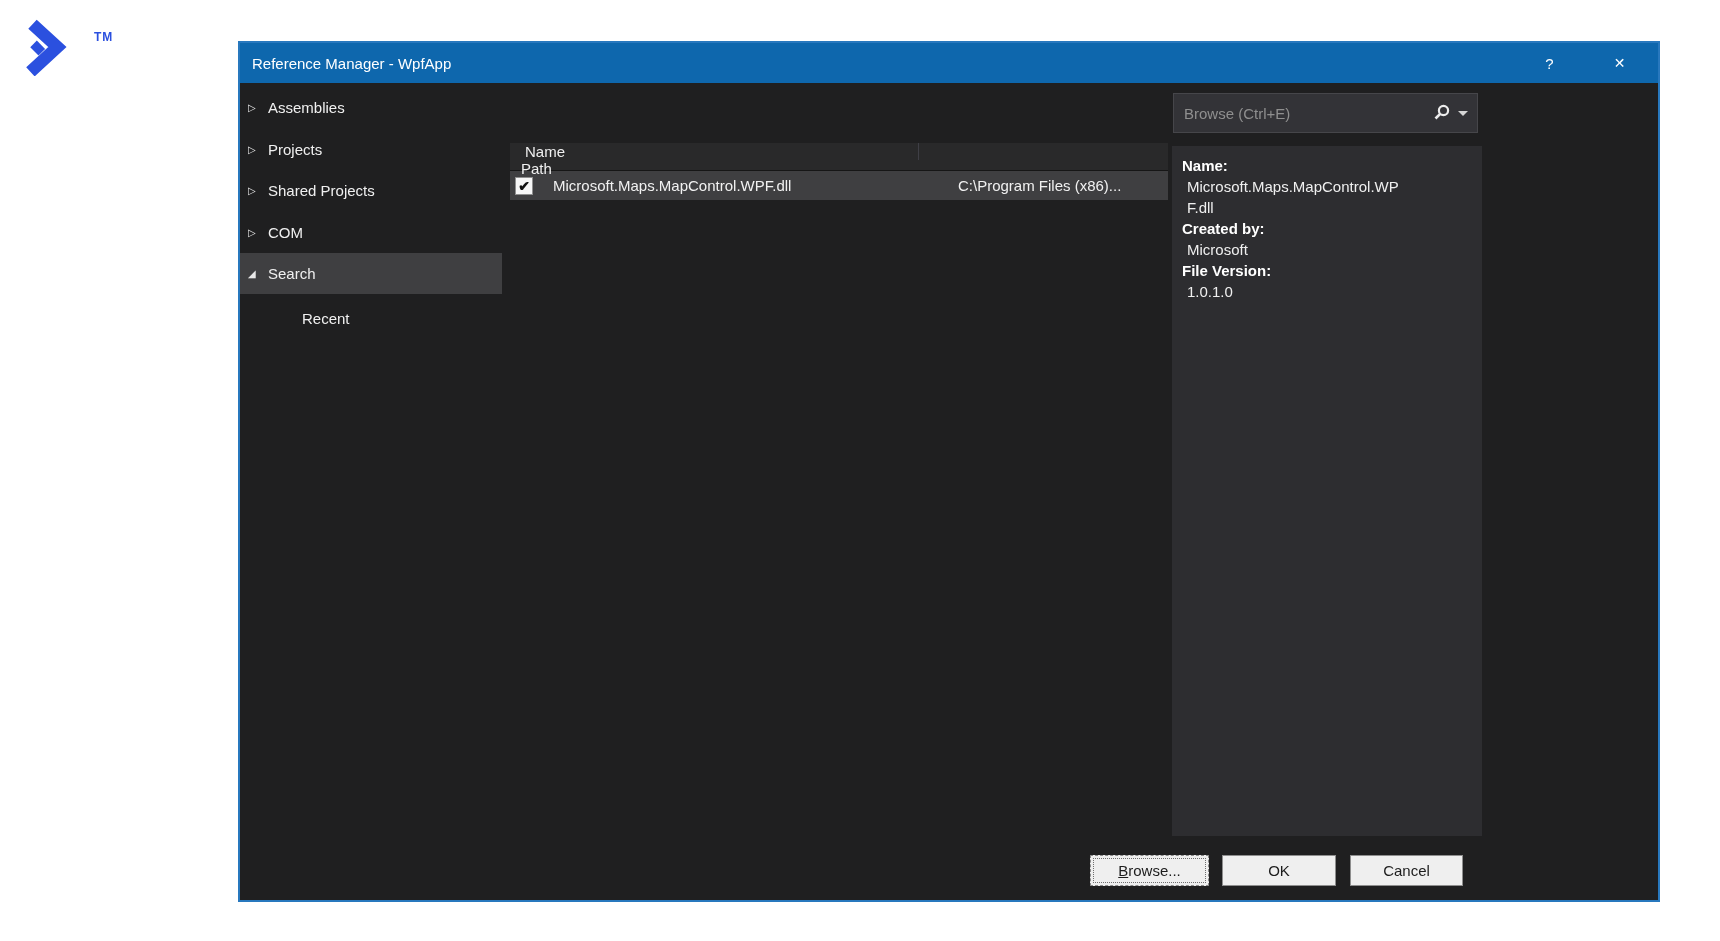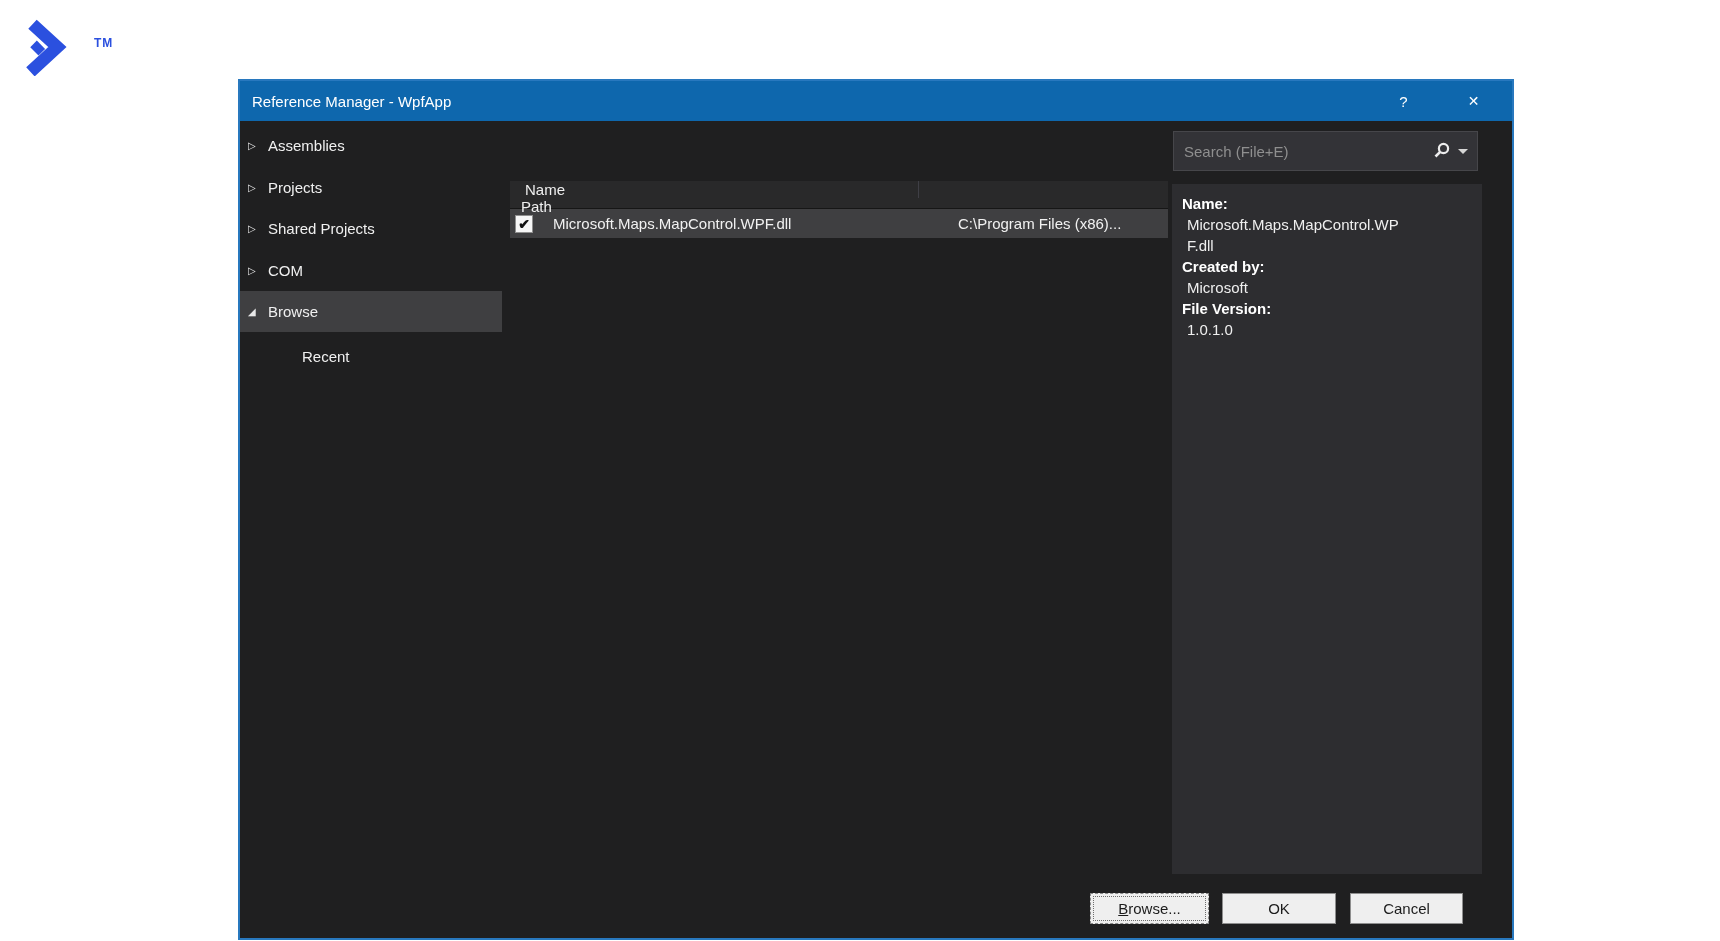--- a/index.html
+++ b/index.html
@@ -2,26 +2,26 @@
 <html><head>
 <meta charset="utf-8">
 <style>
   * { margin:0; padding:0; box-sizing:border-box; }
   html,body { width:1720px; height:941px; background:#ffffff; overflow:hidden;
               font-family:"Liberation Sans", sans-serif; }
 
   
   .logo { position:absolute; left:24px; top:14px; width:110px; height:70px; }
   .logo svg { position:absolute; left:0; top:4px; }
-  .logo .tm { position:absolute; left:70px; top:22px; font-size:12px; font-weight:bold;
+  .logo .tm { position:absolute; left:70px; top:16px; font-size:12px; font-weight:bold;
               color:#2B50DF; letter-spacing:1px; }
 
   
-  .dialog { position:absolute; left:238px; top:41px; width:1276px; height:861px;
-            border:2px solid #2878BE; background:#1F1F20; display:flex; flex-direction:column;margin-top:38px; }
+  .dialog { position:absolute; left:238px; top:41px; width:1422px; height:861px;
+            border:2px solid #2878BE; background:#1F1F20; display:flex; flex-direction:column; }
 
   .titlebar { height:40px; background:#0E67AD; display:flex; align-items:center; flex:0 0 auto; }
   .titlebar .title { color:#ffffff; font-size:15px; padding-left:12px; flex:1; }
   .tb-btn { width:45px; height:40px; display:flex; align-items:center; justify-content:center;
             color:#ffffff; font-size:15px; cursor:default; }
   .tb-help { margin-right:25px; }
   .tb-close { margin-right:16px; font-size:14px; }
 
   .content { position:relative; flex:1; background:#1F1F20; }
 
@@ -111,21 +111,21 @@
     <div class="side-item" style="top:87px">
       <span class="expander">▷</span>
       <span>Shared Projects</span>
     </div>
     <div class="side-item" style="top:129px">
       <span class="expander">▷</span>
       <span>COM</span>
     </div>
     <div class="side-item selected" style="top:170px">
       <span class="expander">◢</span>
-      <span>Browse</span>
+      <span>Search</span>
     </div>
     <div class="side-child" style="top:216px">
       <span>Recent</span>
     </div>
 
     <div class="grid">
       <div class="grid-header">
         <div class="gh-check"></div>
         <div class="gh-name">Name</div>
         <div class="gh-path">Path</div>
@@ -135,21 +135,21 @@
           <span class="checkbox">
             <span>✔</span>
           </span>
         </div>
         <div class="gr-name">Microsoft.Maps.MapControl.WPF.dll</div>
         <div class="gr-path">C:\Program Files (x86)...</div>
       </div>
     </div>
 
     <div class="search">
-      <span class="ph">Search (File+E)</span>
+      <span class="ph">Browse (Ctrl+E)</span>
       <svg class="mag" width="22" height="22" viewBox="0 0 22 22">
         <circle cx="13.5" cy="8.5" r="4.6" fill="none" stroke="#ECECEC" stroke-width="2.2"></circle>
         <line x1="10.2" y1="11.8" x2="5.5" y2="16.5" stroke="#ECECEC" stroke-width="2.6"></line>
       </svg>
       <span class="caret"></span>
     </div>
 
     <div class="details">
       <div class="lbl">Name:</div>
       <div class="val val-wrap">Microsoft.Maps.MapControl.WPF.dll</div>

